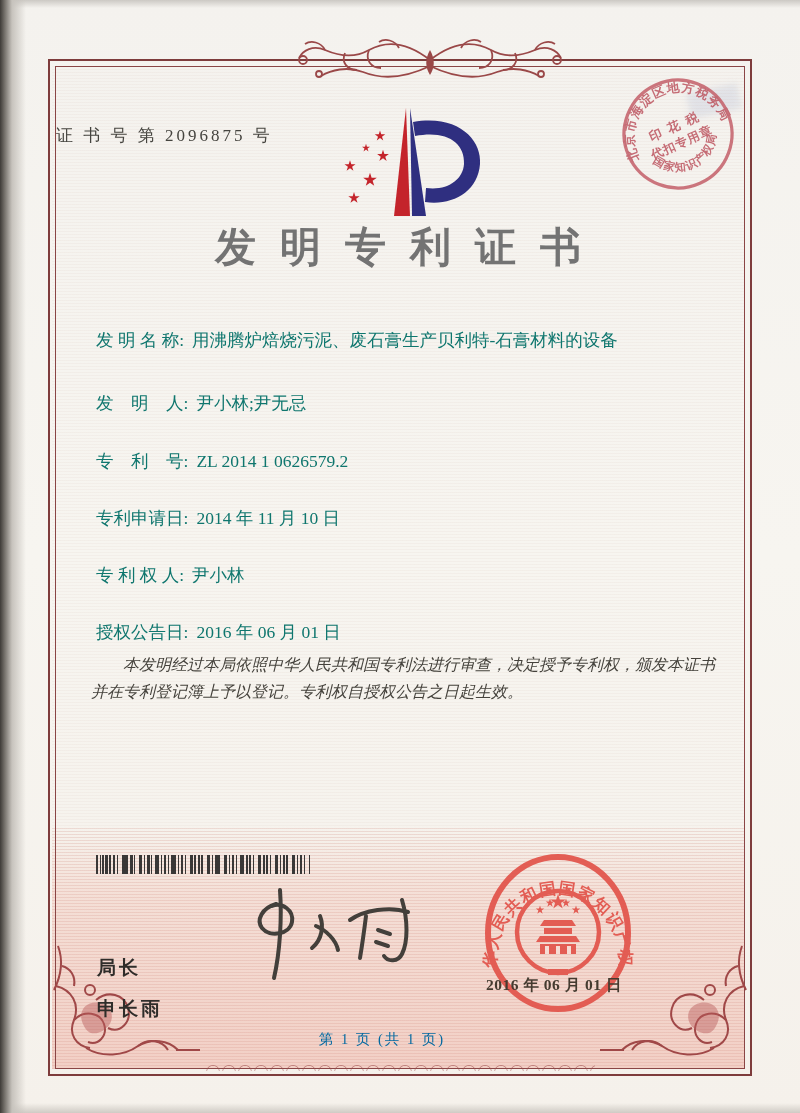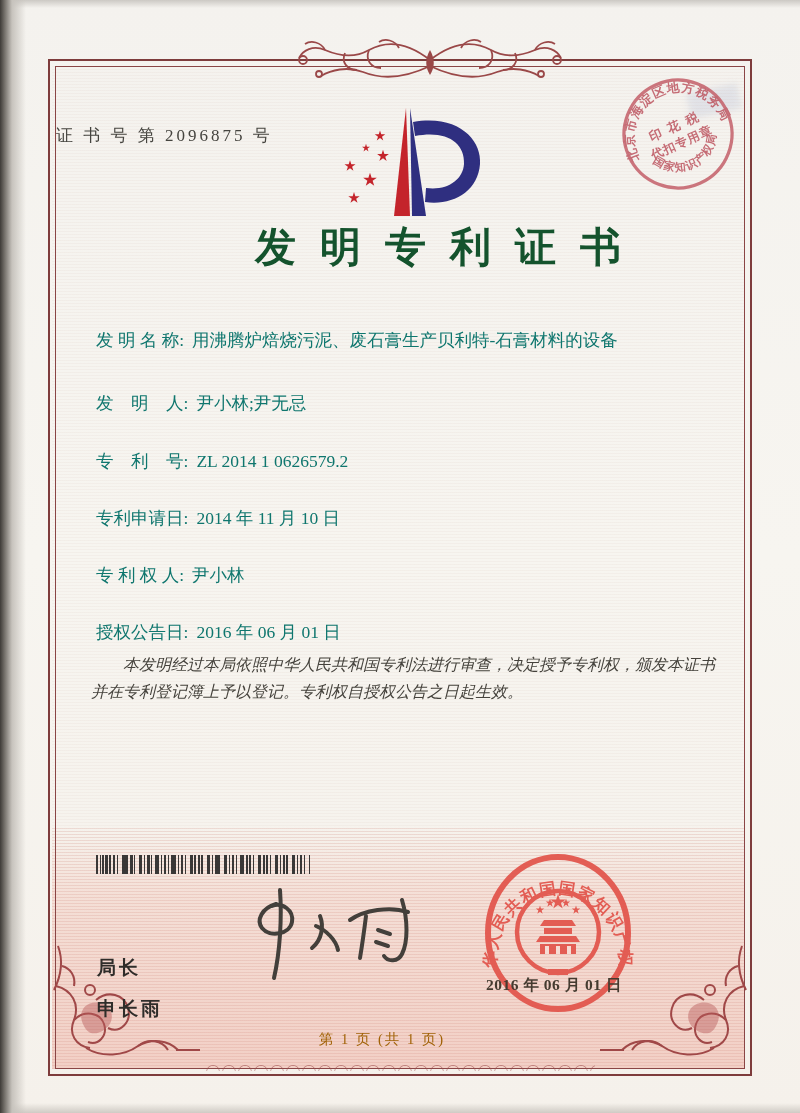--- a/index.html
+++ b/index.html
@@ -24,29 +24,29 @@
   .pink-wash{left:52px;top:826px;width:693px;height:243px;
     background:
      repeating-linear-gradient(0deg,rgba(205,120,108,.16) 0 1px,rgba(0,0,0,0) 1px 3px),
      linear-gradient(180deg,rgba(243,207,196,0) 0,rgba(243,207,196,.55) 70px,rgba(241,199,188,.8) 100%);}
   .scallop{left:205px;top:1063px;width:390px;height:8px;opacity:.65;
     background:radial-gradient(circle at 50% 110%,rgba(0,0,0,0) 5.5px,rgba(154,72,72,.8) 6.3px,rgba(0,0,0,0) 7.2px);
     background-size:16px 8px;background-repeat:repeat-x;}
   
   .cert-no{left:56px;top:100px;font-size:17px;letter-spacing:3px;color:#45443f;margin-top:24px;}
   .title{left:48px;width:700px;top:220px;text-align:center;font-size:41px;font-weight:600;
-    color:#14532d;letter-spacing:24px;text-indent:24px;padding-left:40px;}
+    color:#737373;letter-spacing:24px;text-indent:24px;}
   .fld{left:96px;font-size:17.5px;color:#0f766e;white-space:nowrap;}
   .fld .v{margin-left:8px;}
   .paras{left:88px;top:648px;width:630px;font-size:16px;line-height:27px;color:#45423c;text-align:justify;}
   .paras p{margin:3px;text-indent:2em;font-style:italic;}
   .signer{left:97px;font-size:19px;font-weight:600;letter-spacing:3px;color:#2f2d2a;
     font-family:"Liberation Sans","DejaVu Sans",sans-serif;margin-top:40px;}
   .seal-date{left:486px;top:975px;font-size:15.5px;font-weight:700;color:#443b30;letter-spacing:.5px;z-index:6;white-space:nowrap;}
-  .footer{left:0;width:764px;top:1030px;text-align:center;font-size:14.5px;color:#a16207;letter-spacing:2px;}
+  .footer{left:0;width:764px;top:1030px;text-align:center;font-size:14.5px;color:#0369a1;letter-spacing:2px;}
   
   .barcode{left:96px;top:855px;width:214px;height:19px;opacity:.9;
     background-image:
       repeating-linear-gradient(90deg,#262626 0 2px,rgba(0,0,0,0) 2px 4px,#262626 4px 5px,rgba(0,0,0,0) 5px 9px,#262626 9px 12px,rgba(0,0,0,0) 12px 14px,#262626 14px 15px,rgba(0,0,0,0) 15px 17px),
       repeating-linear-gradient(90deg,rgba(0,0,0,0) 0 6px,#262626 6px 8px,rgba(0,0,0,0) 8px 13px,#262626 13px 14px,rgba(0,0,0,0) 14px 23px);}
   
   .tax-stamp{left:620px;top:76px;width:116px;height:116px;transform:rotate(-24deg);opacity:.85;}
   .logo{left:330px;top:106px;width:156px;height:112px;}
   .signature{left:238px;top:882px;width:185px;height:102px;opacity:.92;}
   .seal{left:482px;top:852px;width:152px;height:164px;opacity:.93;z-index:5;}

